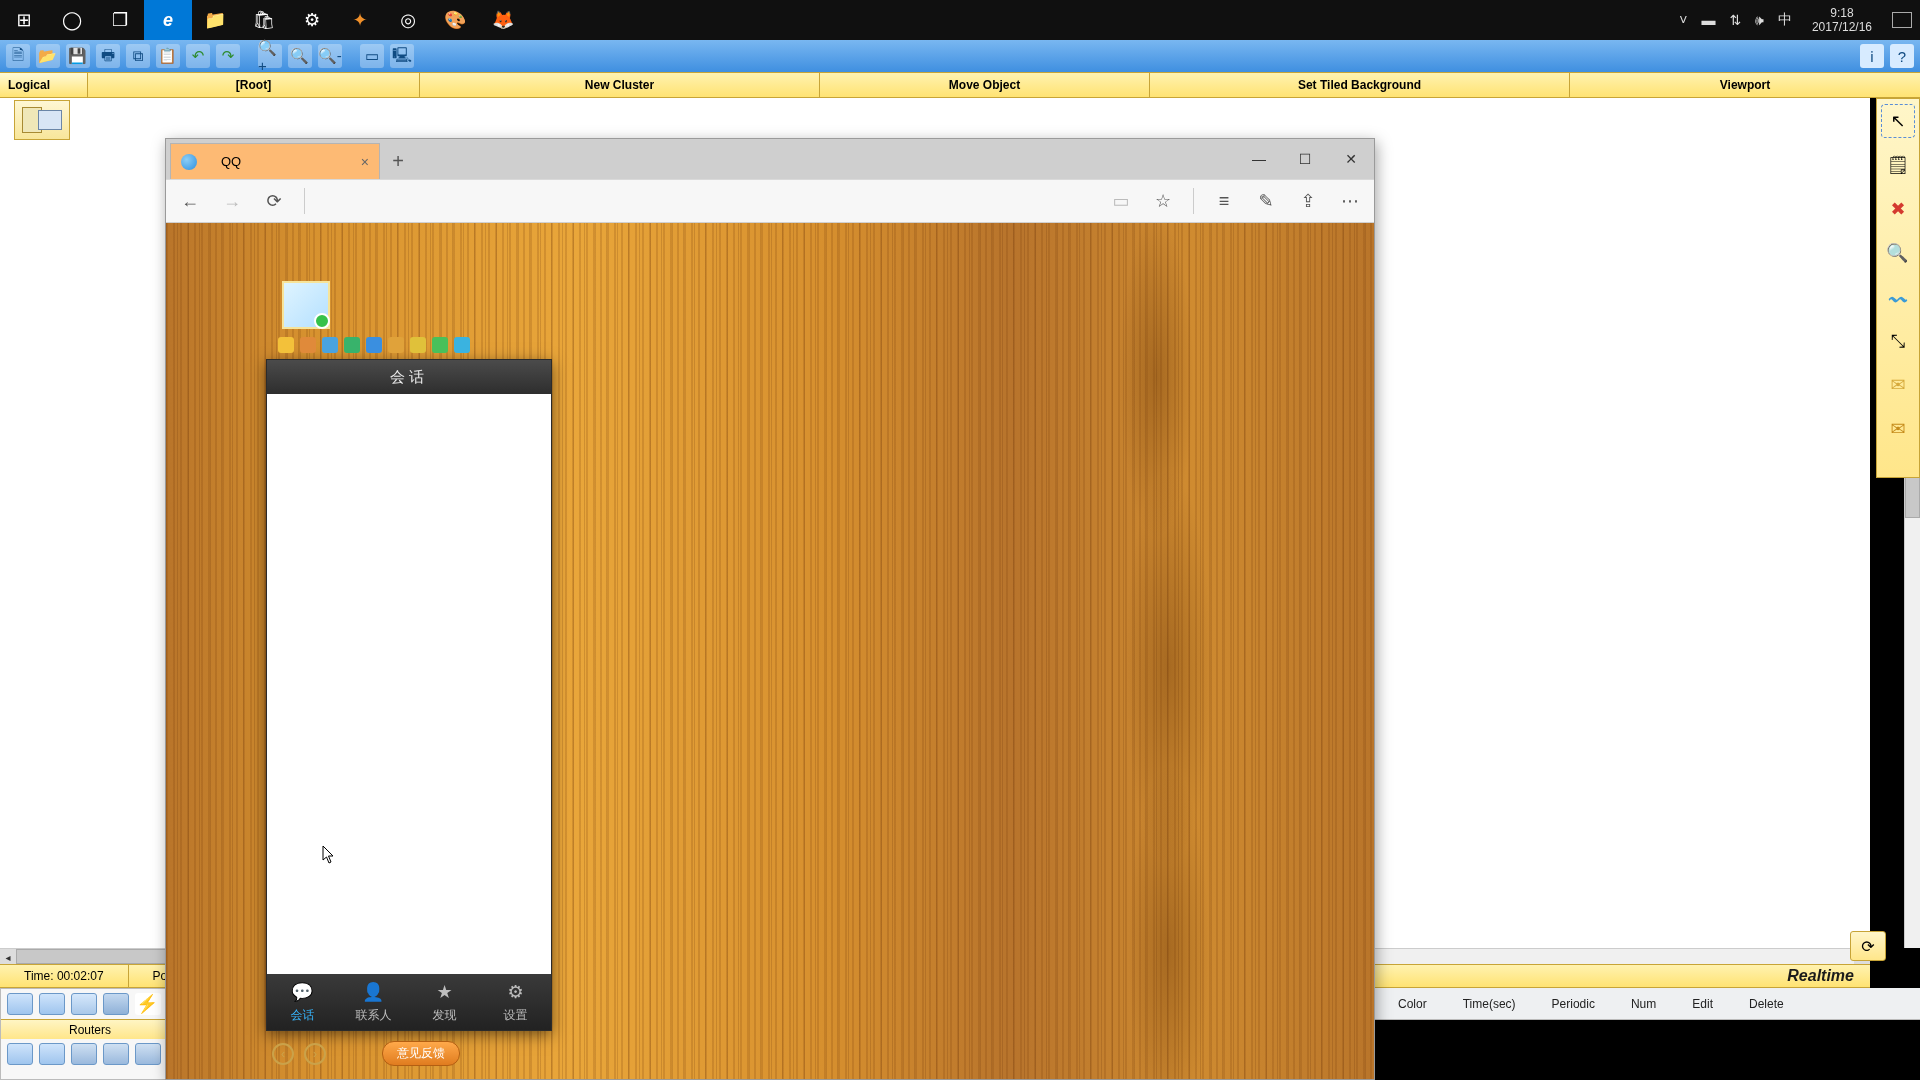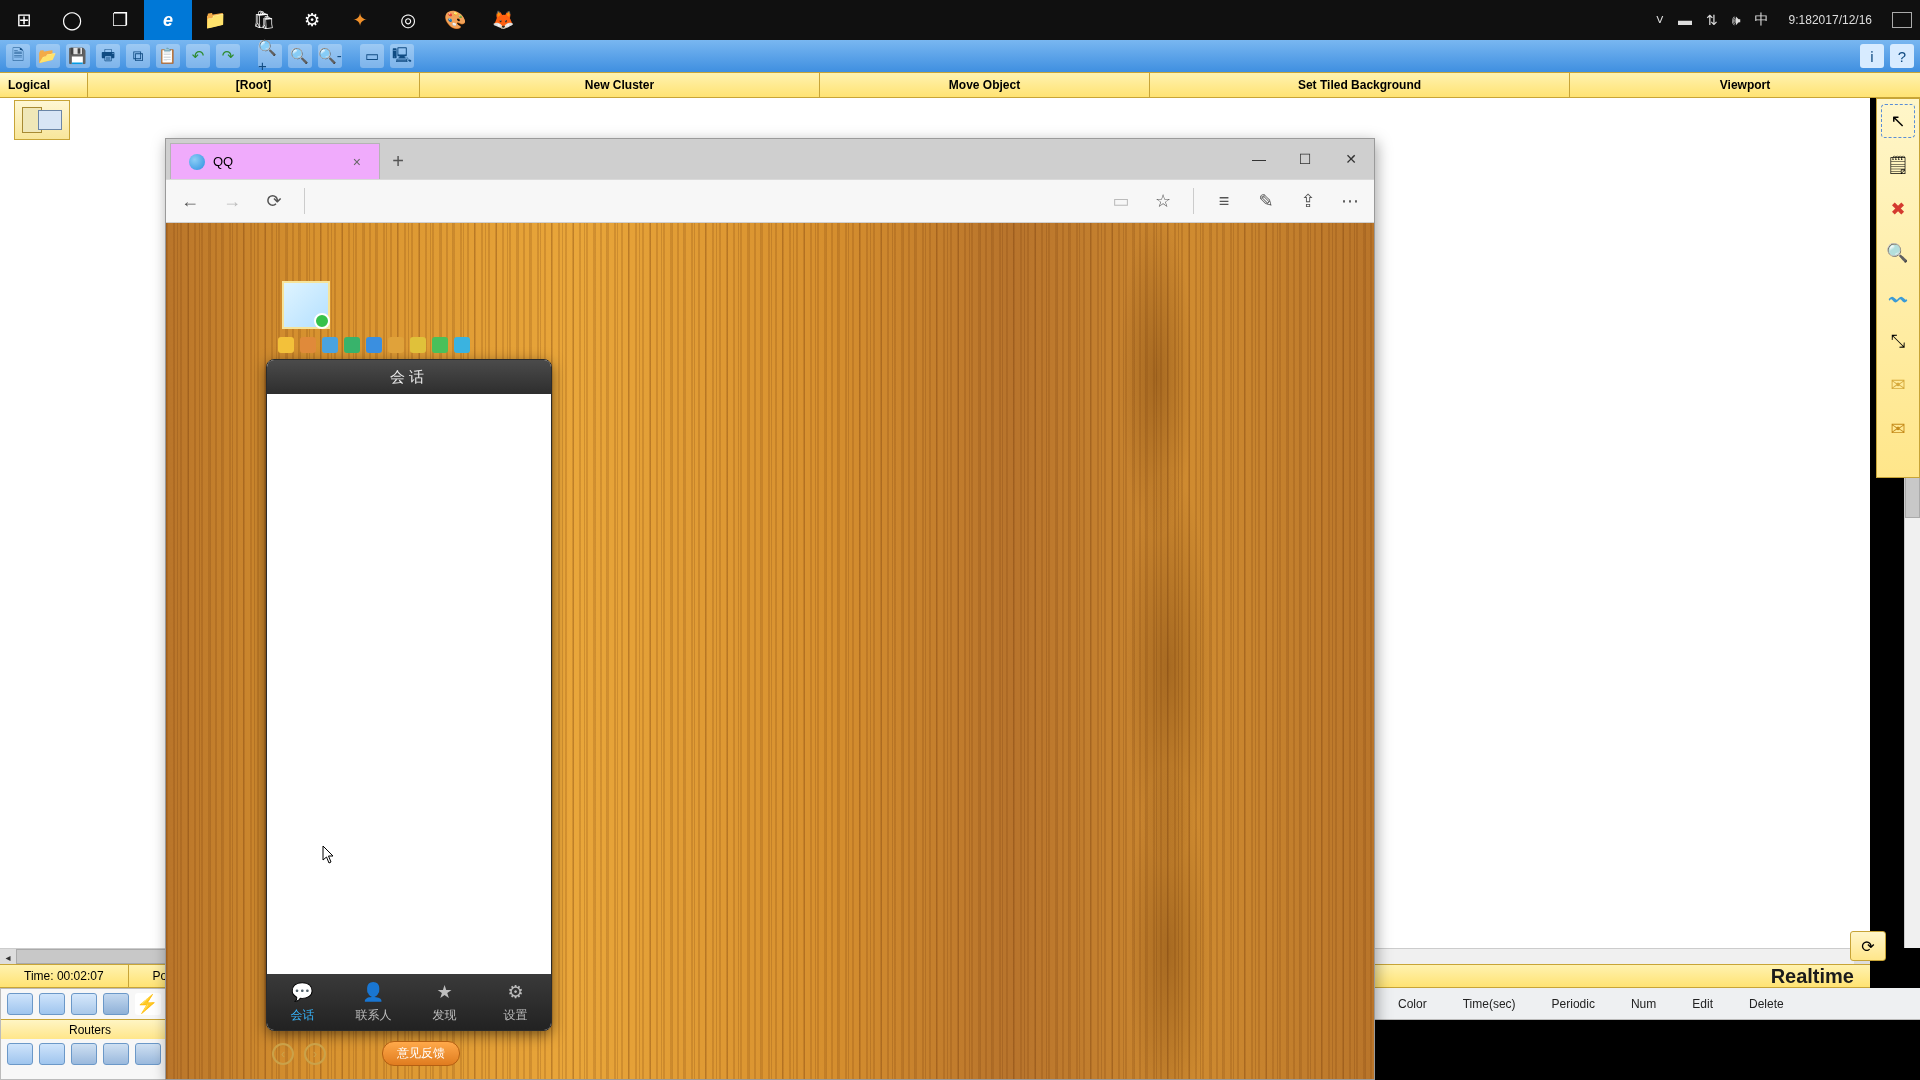--- a/index.html
+++ b/index.html
@@ -3,21 +3,21 @@
 <meta charset="utf-8">
 <style>
 html,body{margin:0;padding:0;width:1920px;height:1080px;font-family:"Segoe UI",Tahoma,Arial,sans-serif;font-size:13px;background:#000;overflow:hidden;color:#000}
 *{box-sizing:border-box}
 
 .win-taskbar{position:absolute;left:0;top:0;width:1920px;height:40px;background:#101010;display:flex;align-items:center;color:#fff}
 .win-taskbar .tb-item{width:48px;height:40px;display:flex;align-items:center;justify-content:center;font-size:18px;cursor:pointer}
 .win-taskbar .tb-item.active{background:#0078d7}
 .win-taskbar .spacer{flex:1}
 .tray{display:flex;align-items:center;gap:14px;padding:0 8px;color:#ddd;font-size:14px}
-.tray .clock{display:flex;align-items:center;font-size:12px;line-height:14px;padding:0 6px}
+.tray .clock{display:flex;flex-direction:column;align-items:center;font-size:12px;line-height:14px;padding:0 6px}
 .tray .box{width:20px;height:16px;border:1px solid #aaa}
 
 .pt-toolbar{position:absolute;left:0;top:40px;width:1920px;height:32px;background:linear-gradient(#79b7f1,#3f8fe0);display:flex;align-items:center;padding:0 6px;gap:6px}
 .pt-toolbar .ico{width:24px;height:24px;display:flex;align-items:center;justify-content:center;font-size:15px;color:#104b82;background:rgba(255,255,255,.3);border-radius:3px;cursor:pointer}
 .pt-toolbar .sep{width:6px}
 .pt-toolbar .right{margin-left:auto;display:flex;gap:6px}
 
 .pt-tabs{position:absolute;left:0;top:72px;width:1920px;height:26px;background:linear-gradient(#fff2b0,#ffe373);border-top:1px solid #c7a437;border-bottom:1px solid #c7a437;display:flex;align-items:stretch;font-size:12px;font-weight:700}
 .pt-tabs .cell{border-right:1px solid #c7a437;display:flex;align-items:center;justify-content:center;cursor:pointer}
 .pt-tabs .logical{width:88px;justify-content:flex-start;padding-left:8px;background:linear-gradient(#fffad6,#ffe373)}
@@ -34,38 +34,38 @@
 .ws-scroll-h{position:absolute;left:0;top:948px;width:1870px;height:16px;background:#f0f0f0;border-top:1px solid #ccc}
 .ws-scroll-h .thumb{position:absolute;left:0;height:100%;width:820px;background:#c8c8c8;border:1px solid #aaa}
 .ws-scroll-h .arrow{position:absolute;top:0;width:16px;height:16px;background:#ddd;display:flex;align-items:center;justify-content:center;font-size:10px;color:#333}
 
 .pt-palette{position:absolute;right:0;top:98px;width:44px;height:380px;background:linear-gradient(#fff6c9,#ffe68a);border:1px solid #c7a437;display:flex;flex-direction:column;align-items:center;padding:6px 0;gap:12px}
 .pt-palette .tool{width:32px;height:32px;display:flex;align-items:center;justify-content:center;font-size:18px;cursor:pointer;border-radius:3px}
 .pt-palette .tool.sel{outline:1px dashed #5a8dd6}
 
 .pt-time{position:absolute;left:0;top:964px;width:1870px;height:24px;background:linear-gradient(#fff2b0,#ffe373);border-top:1px solid #c7a437;border-bottom:1px solid #c7a437;display:flex;align-items:center;font-size:12px}
 .pt-time .seg{padding:0 24px;border-right:1px solid #c7a437;height:100%;display:flex;align-items:center}
-.pt-time .rt{margin-left:auto;font-weight:700;font-size:20px;padding:0 16px;color:#1b1b1b}
+.pt-time .rt{margin-left:auto;font-weight:700;font-style:italic;font-size:16px;padding:0 16px;color:#1b1b1b}
 .pt-time .rtico{width:48px;height:24px;display:flex;align-items:center;justify-content:center;font-size:18px;color:#c58b1a}
 
 .pt-events{position:absolute;left:0;top:988px;width:1920px;height:32px;background:#eef0f2;border-bottom:1px solid #bbb;display:flex;align-items:center;font-size:12px;color:#222}
 .pt-events .hdr{padding:0 18px}
 
 .pt-devices{position:absolute;left:0;top:988px;width:180px;height:92px;background:#f7f7f7;border:1px solid #bbb;z-index:2}
 .pt-devices .row{height:30px;display:flex;align-items:center;gap:6px;padding:0 6px}
 .pt-devices .dev{width:26px;height:22px;background:linear-gradient(#cfe4fb,#9fc5ee);border:1px solid #6b98c8;border-radius:3px;cursor:pointer}
 .pt-devices .dev.conn{background:linear-gradient(#fff,#fff);border:none;font-size:18px;color:#d67b19;display:flex;align-items:center;justify-content:center}
 .pt-devices .lbl{height:20px;background:linear-gradient(#fff5c4,#ffe68a);border-top:1px solid #c7a437;display:flex;align-items:center;justify-content:center;font-size:12px}
 .pt-devices .row2{height:30px;display:flex;align-items:center;gap:6px;padding:0 6px}
 
 .pt-models{position:absolute;left:180px;top:1060px;width:700px;height:20px;border:1px solid #bbb;background:#fff;display:flex;align-items:center;justify-content:center;font-size:11px;color:#555;z-index:2}
 
 .edge{position:absolute;left:165px;top:138px;width:1210px;height:942px;background:#fff;border:1px solid #9a9a9a;box-shadow:2px 4px 14px rgba(0,0,0,.35);z-index:5;display:flex;flex-direction:column}
 .edge-tabs{height:40px;background:#cfcfcf;display:flex;align-items:flex-end;position:relative}
-.edge-tab{height:36px;width:210px;margin-left:4px;background:#f0abfc;border:1px solid #b4b4b4;border-bottom:none;display:flex;align-items:center;padding:0 18px;gap:8px;font-size:13px;cursor:pointer}
+.edge-tab{height:36px;width:210px;margin-left:4px;background:#fdba74;border:1px solid #b4b4b4;border-bottom:none;display:flex;align-items:center;padding:0 10px;gap:24px;font-size:13px;cursor:pointer}
 .edge-tab .fav{width:16px;height:16px;border-radius:50%;background:radial-gradient(circle at 35% 35%,#8ccef6,#2c8fe0)}
 .edge-tab .close{margin-left:auto;font-size:14px;color:#666;cursor:pointer}
 .edge-newtab{width:36px;height:36px;display:flex;align-items:center;justify-content:center;font-size:20px;color:#555;cursor:pointer}
 .edge-winbtns{position:absolute;right:0;top:0;height:40px;display:flex}
 .edge-winbtns div{width:46px;height:40px;display:flex;align-items:center;justify-content:center;font-size:14px;color:#333;cursor:pointer}
 .edge-addr{height:44px;background:#f7f7f7;border-top:1px solid #d9d9d9;border-bottom:1px solid #d0d0d0;display:flex;align-items:center;padding:0 8px;gap:10px}
 .edge-addr .nav-ico{width:32px;height:32px;display:flex;align-items:center;justify-content:center;font-size:18px;color:#555;cursor:pointer;border-radius:3px}
 .edge-addr .url{flex:0 0 auto;width:540px;height:30px;border:none;background:transparent;font-size:14px;color:#444;padding:0 6px}
 .edge-addr .sep{width:1px;height:26px;background:#ccc;margin:0 4px}
 .edge-addr .right-icos{margin-left:auto;display:flex;align-items:center;gap:10px}
@@ -76,21 +76,21 @@
   radial-gradient(60px 260px at 82% 18%, rgba(80,35,0,.30), rgba(0,0,0,0) 62%),
   radial-gradient(70px 320px at 83% 52%, rgba(80,35,0,.30), rgba(0,0,0,0) 62%),
   radial-gradient(65px 300px at 83% 85%, rgba(80,35,0,.30), rgba(0,0,0,0) 62%),
   linear-gradient(90deg,#b9752a 0%,#d7922f 12%,#e9a63a 34%,#d68f2e 55%,#b8742c 70%,#cf8b30 85%,#b9752a 100%)}
 
 .qq{position:absolute;left:100px;top:58px;width:286px}
 .qq .avatar{width:48px;height:48px;border:2px solid #f7e49a;background:linear-gradient(135deg,#dff4ff,#b4e0ff);position:relative;margin-left:16px;cursor:pointer}
 .qq .avatar::after{content:"";position:absolute;right:-2px;bottom:-2px;width:12px;height:12px;background:#36c24a;border:2px solid #fff;border-radius:50%}
 .qq .mini-icons{display:flex;gap:6px;margin:8px 0 6px 12px}
 .qq .mini-icons span{width:16px;height:16px;border-radius:3px;cursor:pointer}
-.qq .panel{background:#fff;border:1px solid #2b2b2b;border-radius:8px;overflow:hidden;box-shadow:0 4px 14px rgba(0,0,0,.5)}
+.qq .panel{background:#fff;border:1px solid #2b2b2b;border-radius:0;overflow:hidden;box-shadow:0 4px 14px rgba(0,0,0,.5)}
 .qq .panel .hd{height:34px;background:linear-gradient(#4b4b4b,#2e2e2e);color:#eee;display:flex;align-items:center;justify-content:center;font-size:15px;letter-spacing:4px}
 .qq .panel .body{height:580px;background:#fff}
 .qq .panel .tabs{height:56px;background:linear-gradient(#3a3a3a,#222);display:flex}
 .qq .panel .tabs .t{flex:1;display:flex;flex-direction:column;align-items:center;justify-content:center;gap:4px;color:#bdbdbd;font-size:12px;cursor:pointer}
 .qq .panel .tabs .t.active{color:#37b7ff}
 .qq .panel .tabs .t .ic{font-size:18px}
 .qq .footer{display:flex;align-items:center;gap:10px;margin-top:10px;padding-left:6px}
 .qq .footer .circ{width:22px;height:22px;border:2px solid #caa24a;border-radius:50%;display:flex;align-items:center;justify-content:center;color:#caa24a;font-size:12px;cursor:pointer}
 .qq .footer .pill{margin-left:46px;background:linear-gradient(#ffa94a,#e07c1f);color:#fff;font-size:12px;padding:3px 14px;border-radius:12px;cursor:pointer;border:1px solid #b35f12}
 

